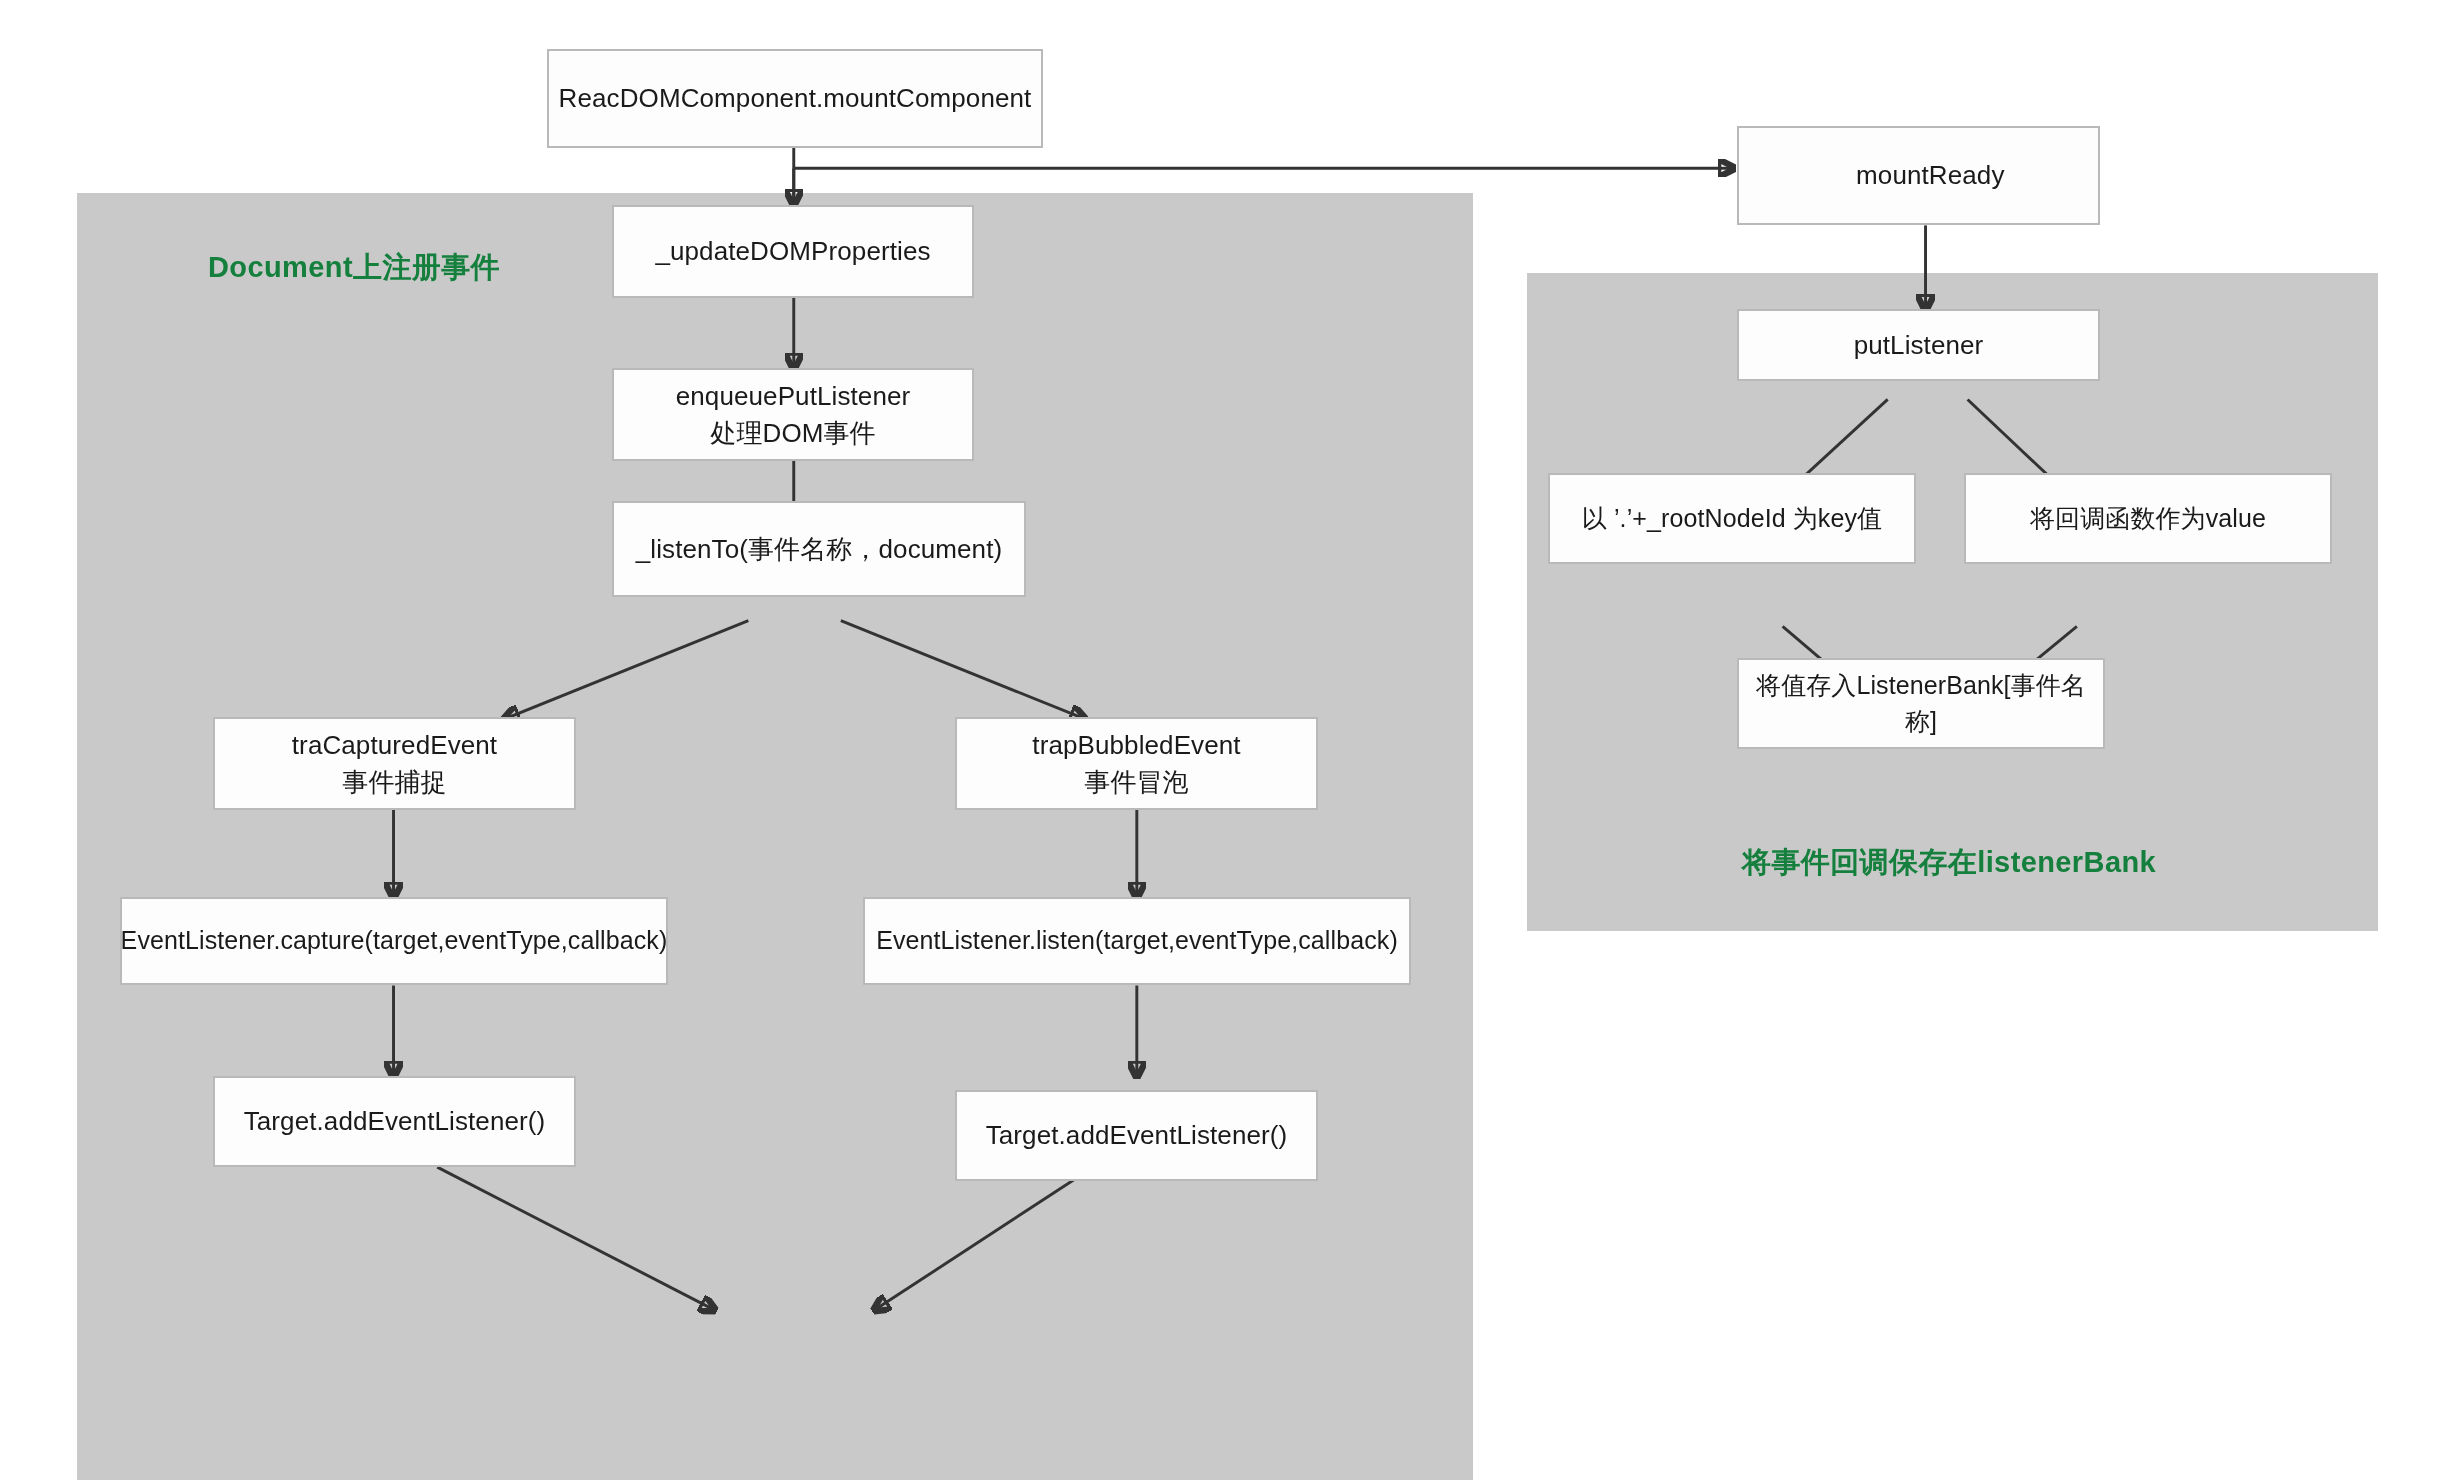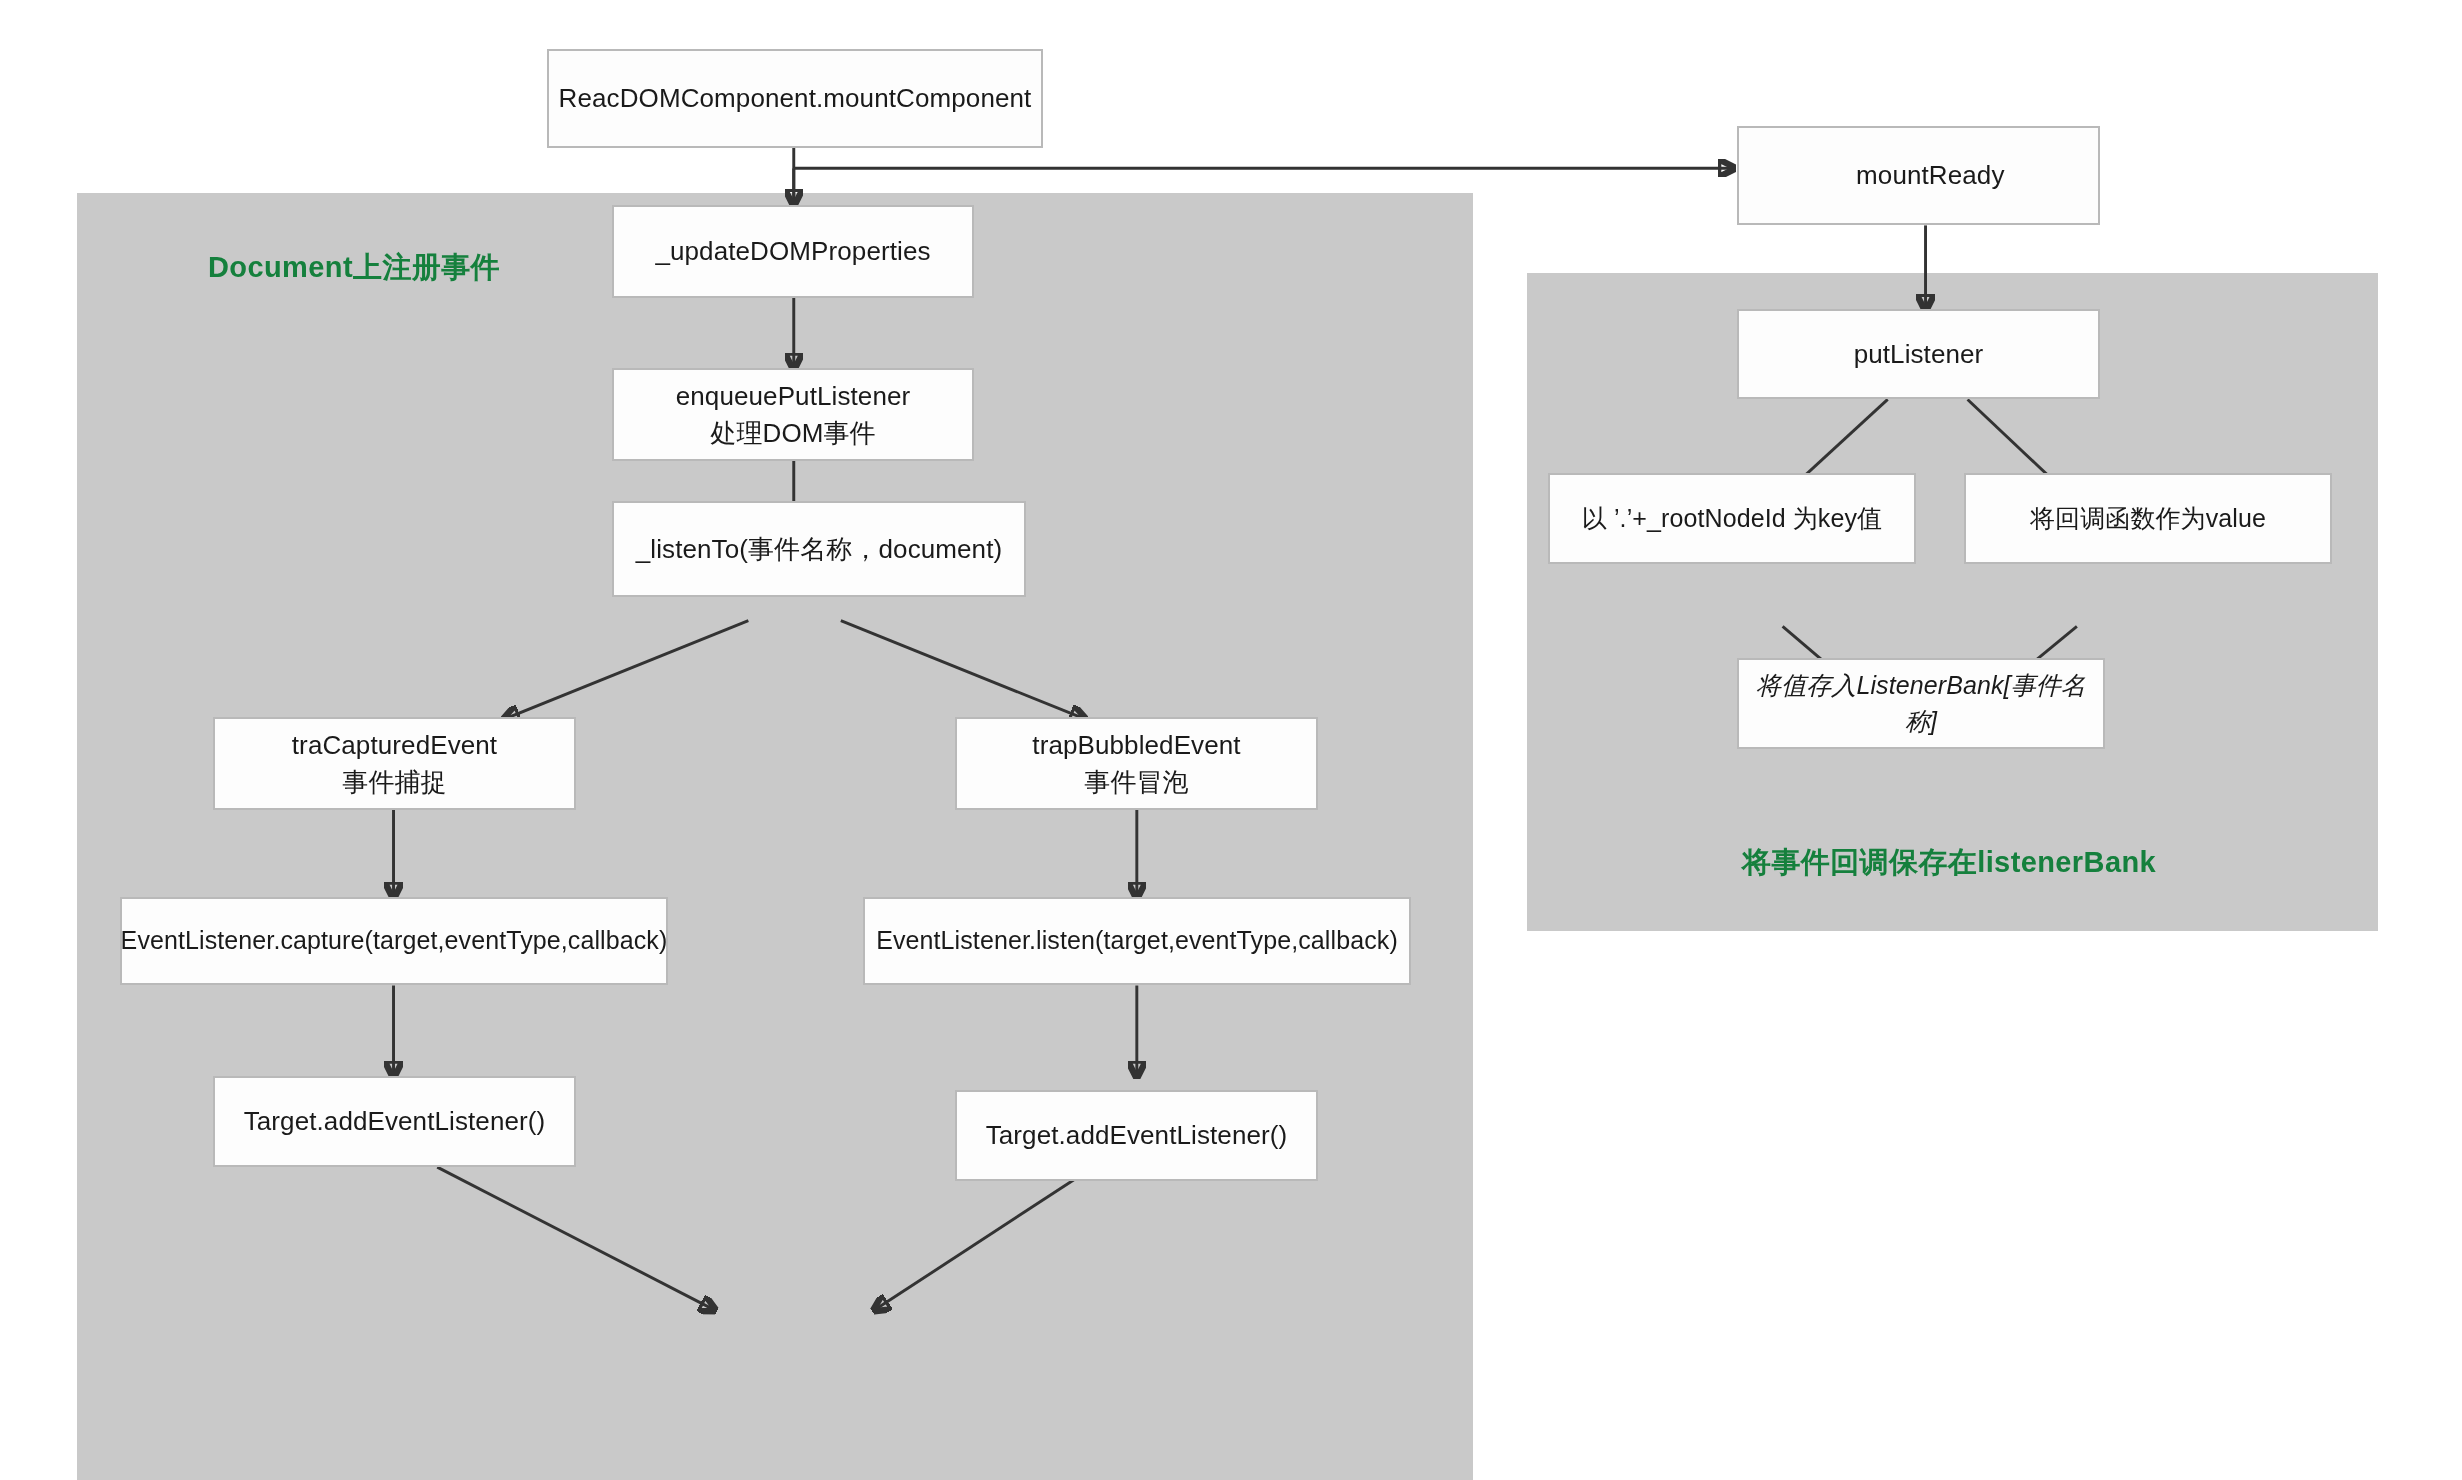--- a/index.html
+++ b/index.html
@@ -141,26 +141,26 @@
 
   <div class="node tight" style="left:863px; top:897px; width:548px; height:88px;">EventListener.listen(target,eventType,callback)</div>
 
   <div class="node" style="left:213px; top:1076px; width:363px; height:91px;">Target.addEventListener()</div>
 
   <div class="node" style="left:955px; top:1090px; width:363px; height:91px;">Target.addEventListener()</div>
 
 
   <div class="node" style="left:1737px; top:126px; width:363px; height:99px;padding-left:32px;">mountReady</div>
 
-  <div class="node" style="left:1737px; top:309px; width:363px; height:90px;">putListener</div>
+  <div class="node" style="left:1737px; top:309px; width:363px; height:72px;">putListener</div>
 
   <div class="node tight" style="left:1548px; top:473px; width:368px; height:91px;">以  ’.’+_rootNodeId  为key值</div>
 
   <div class="node tight" style="left:1964px; top:473px; width:368px; height:91px;">将回调函数作为value</div>
 
-  <div class="node tight" style="left:1737px; top:658px; width:368px; height:91px;font-style:italic;">将值存入ListenerBank[事件名称]</div>
+  <div class="node tight" style="left:1737px; top:658px; width:368px; height:91px;">将值存入ListenerBank[事件名称]</div>
 
   <div class="caption" style="left:208px; top:248px;">Document上注册事件</div>
 
   <div class="caption" style="left:1742px; top:843px;">将事件回调保存在listenerBank</div>
 
 </div>
 
 
 </body></html>

